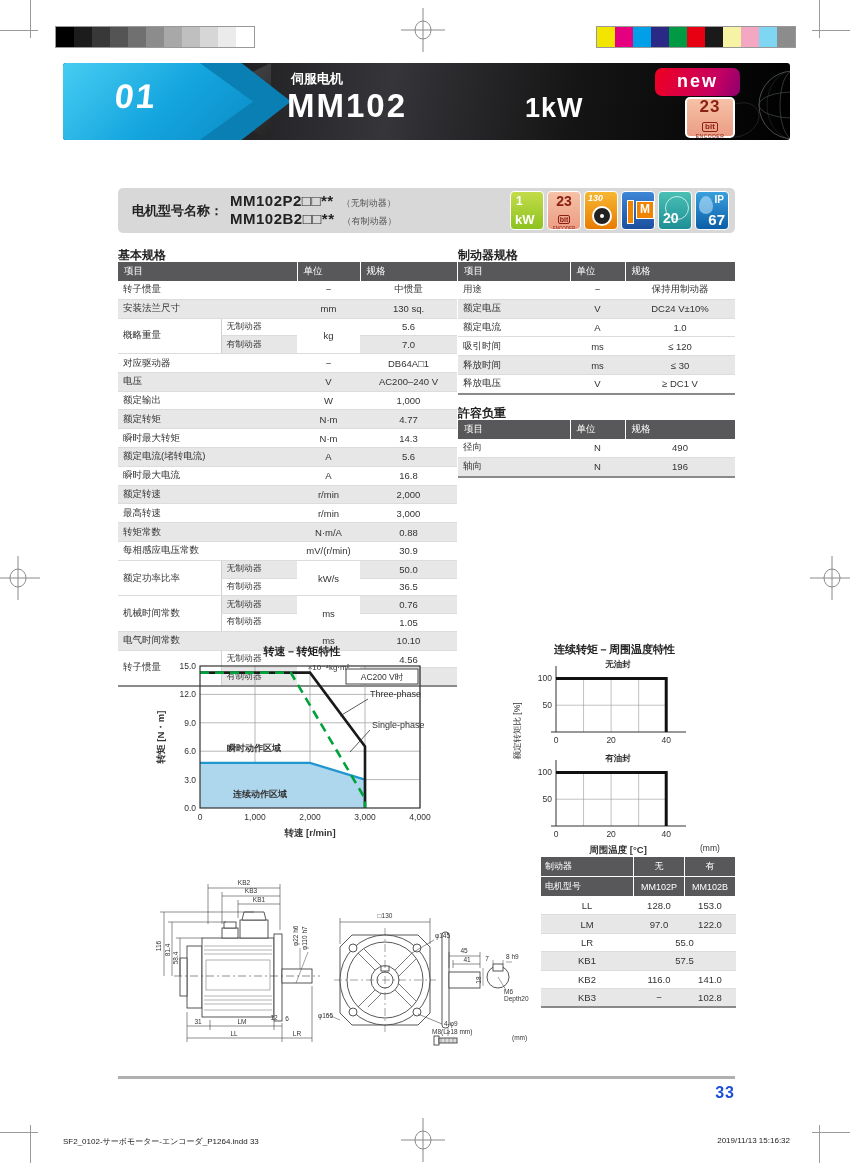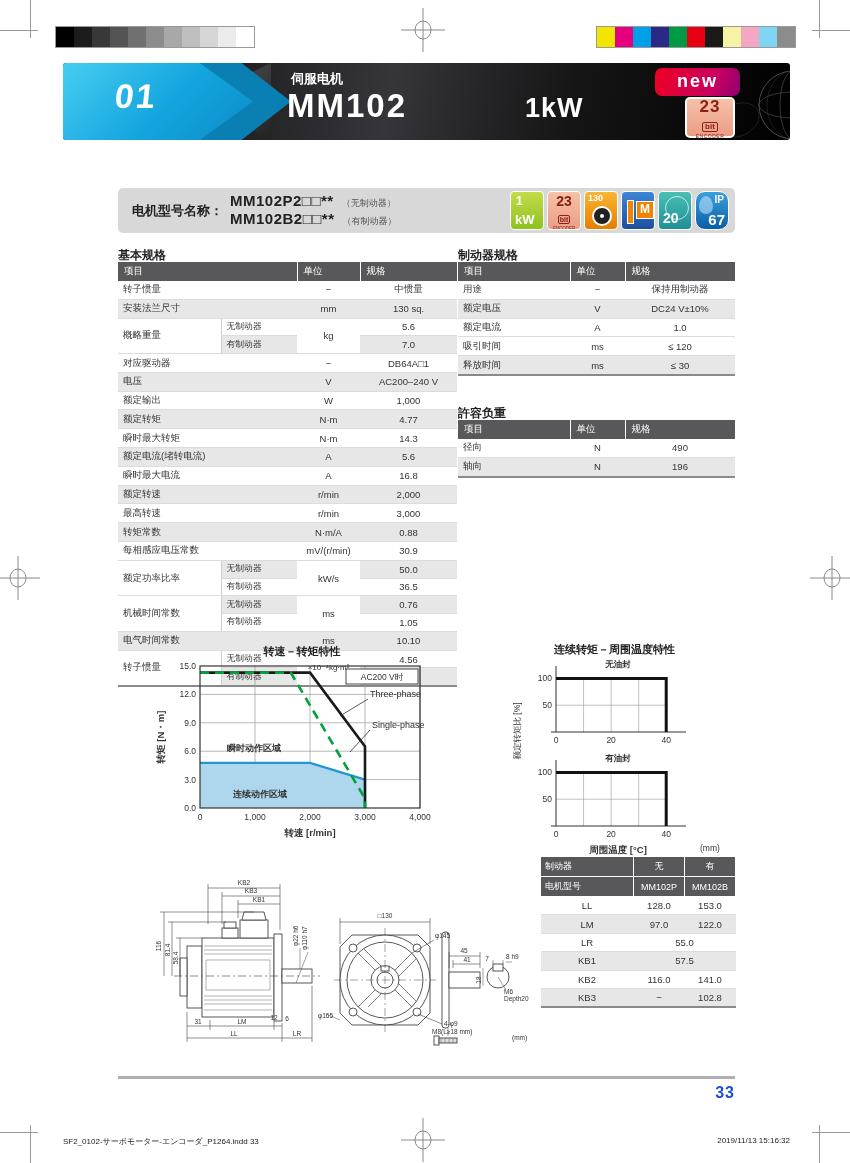--- a/index.html
+++ b/index.html
@@ -31,28 +31,28 @@
   .modelbar{position:absolute;left:118px;top:188px;width:617px;height:45px;background:#d8d8d8;border-radius:5px;}
   .modelbar .lbl{position:absolute;left:14px;top:14px;font-size:13px;font-weight:bold;color:#222;}
   .mline{position:absolute;left:112px;font-size:15px;font-weight:bold;color:#222;letter-spacing:.5px;}
   .mline .note{font-size:9px;font-weight:normal;color:#555;margin-left:8px;letter-spacing:0;}
   .badges{position:absolute;right:6px;top:3px;display:flex;gap:3px;}
   .bdg{width:34px;height:39px;border-radius:4px;border:1px solid #fff;box-sizing:border-box;position:relative;color:#fff;overflow:hidden;}
   .bdg.g1{background:linear-gradient(#c3dc4a,#8dc21f);} .bdg.g1 .t1{position:absolute;left:5px;top:2px;font-size:12px;font-weight:bold;}
   .bdg.g1 .t2{position:absolute;left:4px;bottom:2px;font-size:13px;font-weight:bold;}
   .bdg.g2{background:linear-gradient(#f6c2a8,#eb9d84);color:#8b2015;text-align:center;}
   .bdg.g2 .n{font-size:14px;font-weight:bold;line-height:14px;margin-top:2px;} .bdg.g2 .b{font-size:7px;font-weight:bold;border:1px solid #8b2015;display:inline-block;line-height:7px;padding:0 1px;border-radius:2px;} .bdg.g2 .e{font-size:4.5px;}
-  .bdg.g3{background:linear-gradient(#f7b733,#e87c00);} .bdg.g3 .n{position:absolute;left:3px;top:1px;font-size:9px;font-weight:bold;}
+  .bdg.g3{background:linear-gradient(#f7b733,#e87c00);} .bdg.g3 .n{position:absolute;left:3px;top:1px;font-size:9px;font-weight:bold;font-style:italic;}
   .bdg.g3 .disc{position:absolute;left:7px;top:14px;width:20px;height:20px;border-radius:50%;background:#222;border:2px solid #fff;box-sizing:border-box;}
   .bdg.g3 .disc:after{content:"";position:absolute;left:6px;top:6px;width:4px;height:4px;border-radius:50%;background:#fff;}
   .bdg.g4{background:linear-gradient(#3e86d6,#1b4f9e);} .bdg.g4 .bar1{position:absolute;left:5px;top:8px;width:5px;height:22px;background:#f08300;border:1px solid #fff;}
   .bdg.g4 .m{position:absolute;left:14px;top:9px;width:16px;height:16px;background:#f08300;border:1px solid #fff;font-size:12px;font-weight:bold;text-align:center;line-height:15px;}
   .bdg.g5{background:linear-gradient(#49c0b4,#1f8f96);} .bdg.g5 .gl{position:absolute;right:2px;top:4px;width:22px;height:22px;border-radius:50%;border:1.5px solid rgba(255,255,255,.7);}
   .bdg.g5 .n{position:absolute;left:4px;bottom:3px;font-size:14px;font-weight:bold;}
-  .bdg.g6{background:linear-gradient(#3aa0dd,#0b5ea8);border-radius:10px;} .bdg.g6 .ip{position:absolute;right:4px;top:2px;font-size:10px;font-weight:bold;}
+  .bdg.g6{background:linear-gradient(#3aa0dd,#0b5ea8);} .bdg.g6 .ip{position:absolute;right:4px;top:2px;font-size:10px;font-weight:bold;}
   .bdg.g6 .n{position:absolute;right:3px;bottom:1px;font-size:15px;font-weight:bold;}
   .bdg.g6 .drop{position:absolute;left:3px;top:4px;width:14px;height:18px;background:rgba(200,235,255,.55);border-radius:50% 50% 50% 50%/60% 60% 40% 40%;}
   
   .sect-title{position:absolute;font-size:12px;font-weight:bold;color:#222;}
   .spec{border-collapse:collapse;table-layout:fixed;font-size:9.5px;color:#333;position:absolute;}
   .spec th{background:#58585a;color:#fff;font-weight:normal;text-align:left;padding:3px 6px;border-right:1.5px solid #fff;font-size:9.5px;}
   .spec td{padding:2.4px 5px;border-bottom:1px solid #dcdcdc;background:#fff;}
   .spec td.g{background:#e7e7e7;}
   .spec td.c{text-align:center;}
   .spec td.sub{font-size:8.8px;border-left:1px solid #cfcfcf;}
@@ -367,20 +367,25 @@
           </tr>
           <tr>
             <td class="item" colspan="1">吸引时间</td>
             <td class="c">ms</td>
             <td class="c">≤ 120</td>
           </tr>
           <tr>
             <td class="item g" colspan="1">释放时间</td>
             <td class="c g">ms</td>
             <td class="c g">≤ 30</td>
+          </tr>
+          <tr>
+            <td class="item" colspan="1">释放电压</td>
+            <td class="c">V</td>
+            <td class="c">≥ DC1 V</td>
           </tr>
         </tbody>
       </table>
     </div>
   <div id="loadTable">
       <table class="spec" style="left: 458px; top: 420px; width: 277px;">
         <colgroup>
           <col style="width: 112px;">
           <col style="width: 55px;">
           <col style="width: 110px;">

